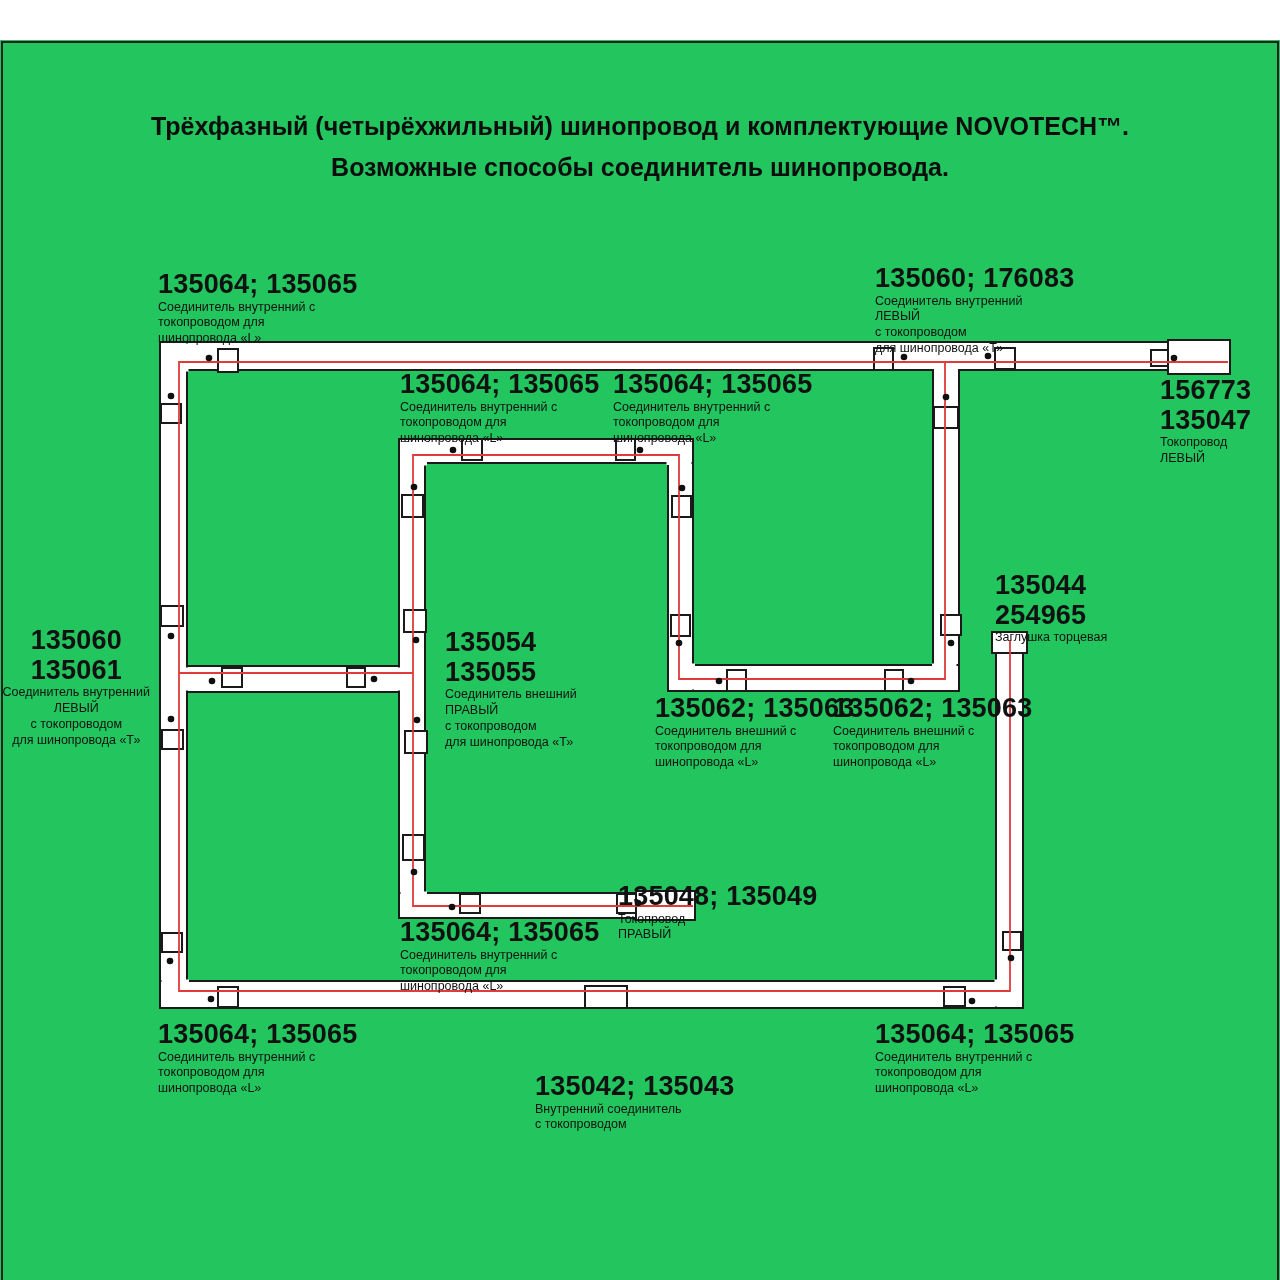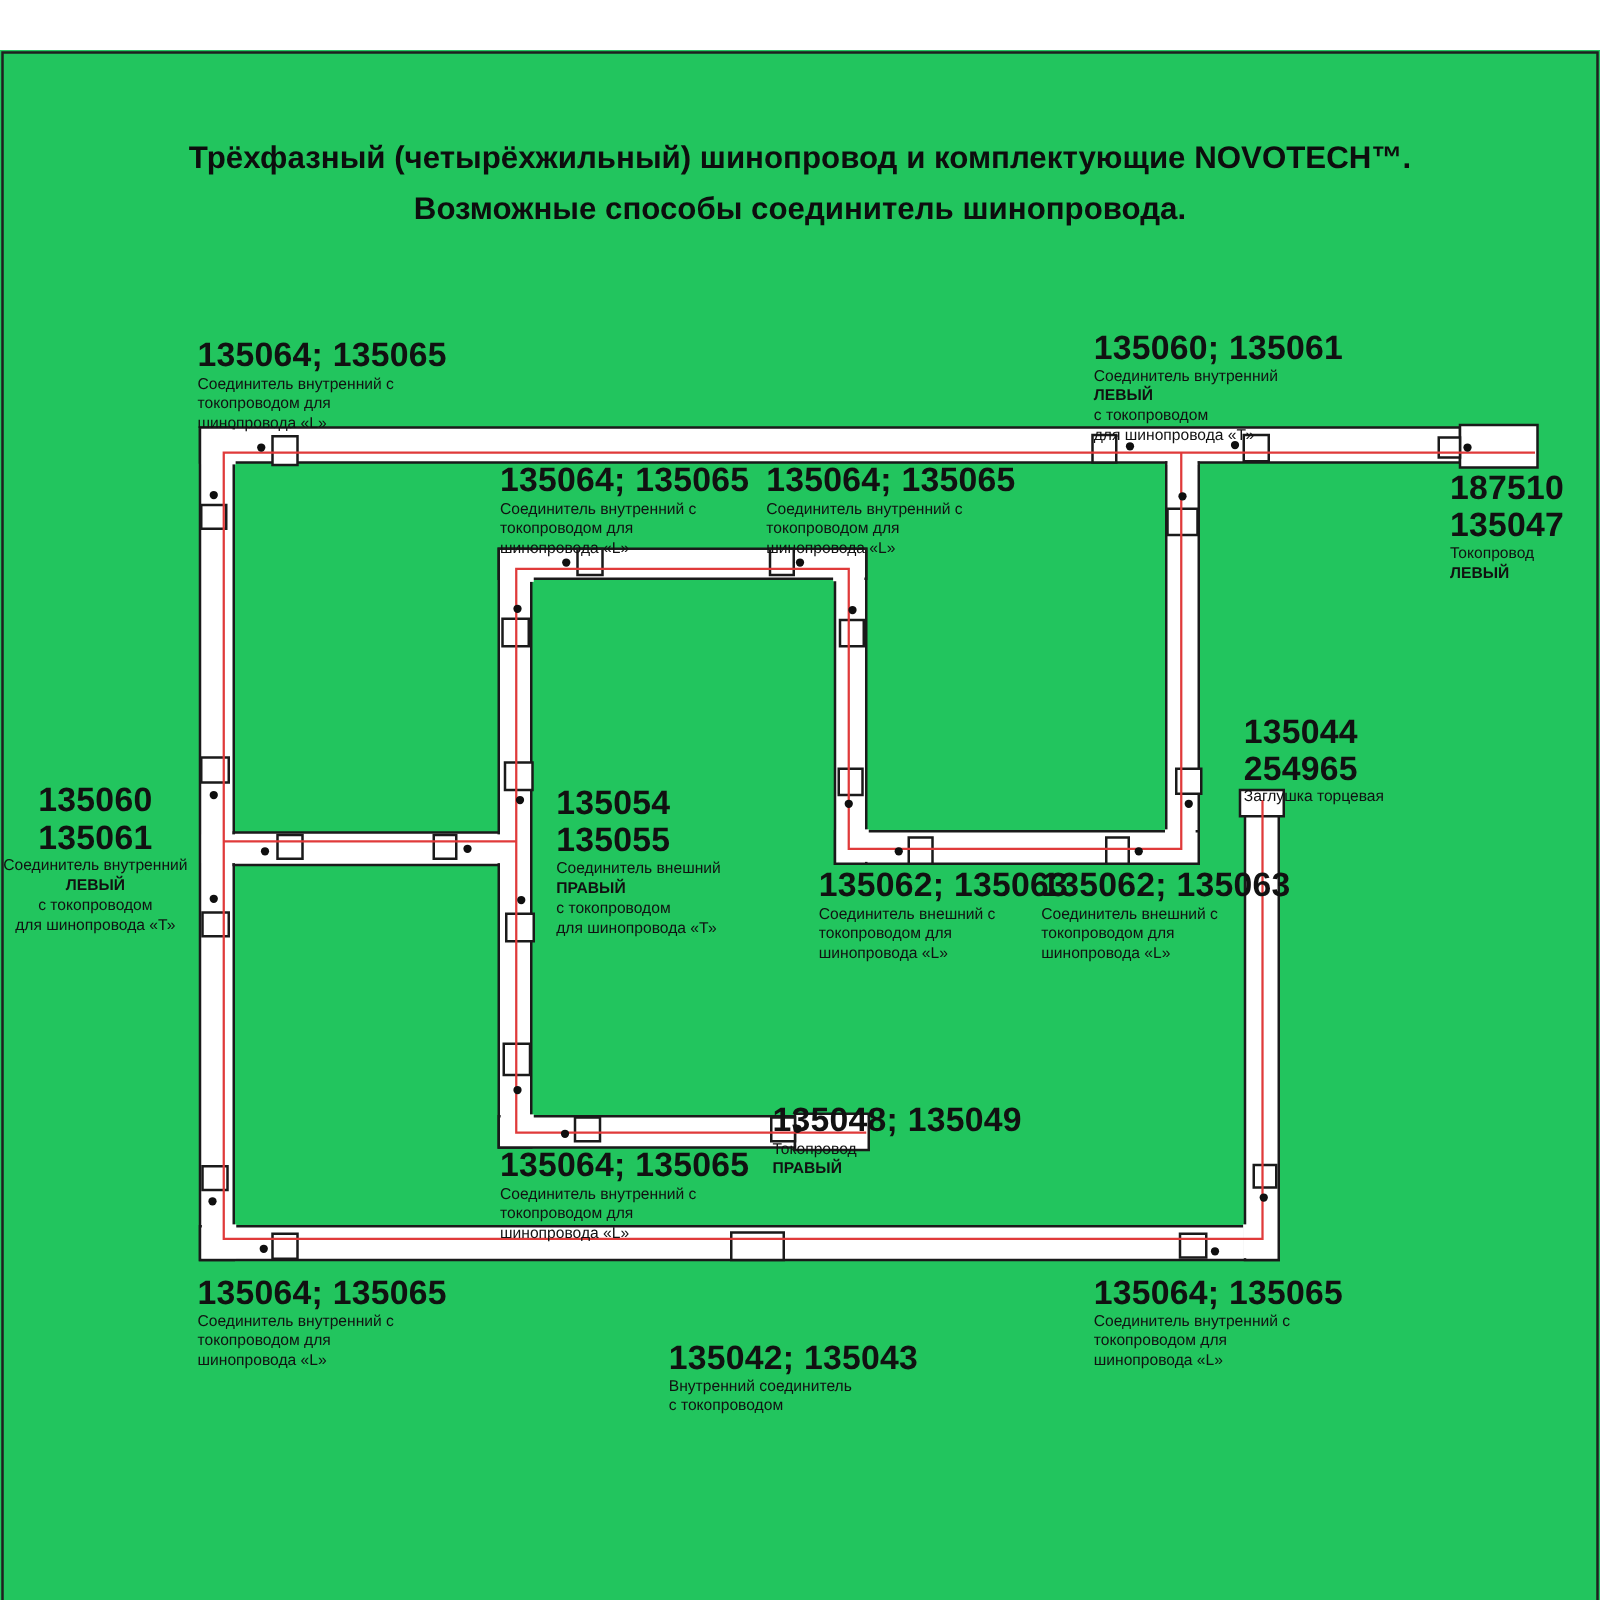--- a/index.html
+++ b/index.html
@@ -10,21 +10,21 @@
          font-size:25px;font-weight:bold;line-height:1.62;color:#0d0d0d;}
   svg.diagram{position:absolute;left:0;top:0;}
   .tr{fill:#ffffff;stroke:#1a1a1a;stroke-width:2;}
   .patch{fill:#ffffff;stroke:none;}
   .cb{fill:#ffffff;stroke:#1a1a1a;stroke-width:2;}
   .red{fill:none;stroke:#e03a3a;stroke-width:1.8;}
   .dot{fill:#0f0f0f;stroke:none;}
   .lbl{position:absolute;white-space:nowrap;}
   .lbl .part{font-size:27px;font-weight:bold;line-height:1.1;letter-spacing:0.2px;}
   .lbl .d{font-size:12.5px;line-height:1.26;}
-  .lbl .d.b{font-weight:bold;}
+  .lbl .d.b{font-weight:normal;}
   .lbl.ra{text-align:center;}
 </style>
 </head>
 <body>
 
 <div class="canvas">
 
   <svg class="diagram" width="1280" height="1280" viewBox="0 0 1280 1280">
 
     <g>
@@ -149,29 +149,29 @@
   </div>
 
   <div class="lbl" style="left:613px;top:330px">
     <div class="part">135064; 135065</div>
     <div class="d">Соединитель внутренний с</div>
     <div class="d">токопроводом для</div>
     <div class="d">шинопровода «L»</div>
   </div>
 
   <div class="lbl" style="left:875px;top:224px">
-    <div class="part">135060; 135061</div>
+    <div class="part">135060; 176083</div>
     <div class="d">Соединитель внутренний</div>
     <div class="d b">ЛЕВЫЙ</div>
     <div class="d">с токопроводом</div>
     <div class="d">для шинопровода «Т»</div>
   </div>
 
   <div class="lbl" style="left:1160px;top:336px">
-    <div class="part">187510</div>
+    <div class="part">156773</div>
     <div class="part">135047</div>
     <div class="d">Токопровод</div>
     <div class="d b">ЛЕВЫЙ</div>
   </div>
 
   <div class="lbl ra" style="right:1130px;top:586px">
     <div class="part">135060</div>
     <div class="part">135061</div>
     <div class="d">Соединитель внутренний</div>
     <div class="d b">ЛЕВЫЙ</div>

